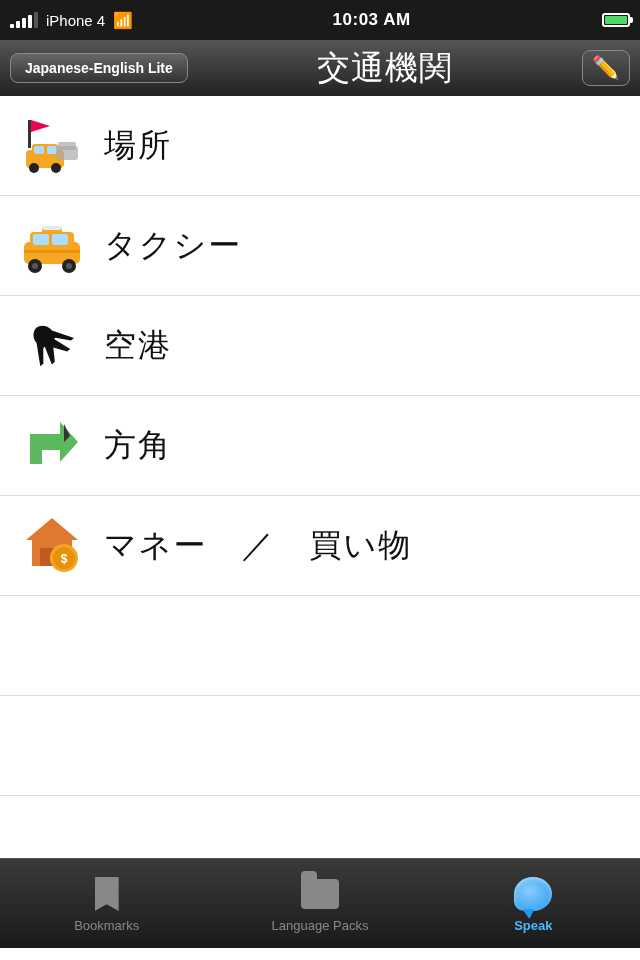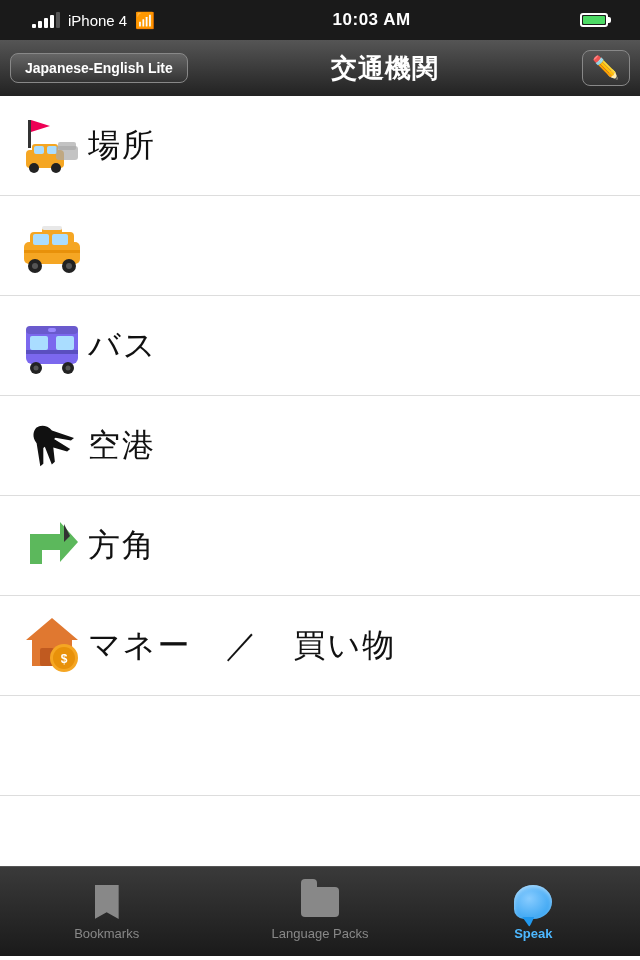--- a/index.html
+++ b/index.html
@@ -12,21 +12,21 @@
     }
 
     
     #status-bar {
       width: 640px;
       height: 40px;
       background: #1a1a1a;
       display: flex;
       align-items: center;
       justify-content: space-between;
-      padding: 0 32px;
+      padding: 0 10px;
       color: #fff;
       font-size: 15px;
     }
     .status-left {
       display: flex;
       align-items: center;
       gap: 8px;
     }
     .signal-bars {
       display: flex;
@@ -94,22 +94,22 @@
       border: 1px solid #888;
       border-radius: 8px;
       padding: 6px 14px;
       color: #fff;
       font-size: 14px;
       font-weight: 600;
       white-space: nowrap;
     }
     .nav-title {
       color: #fff;
-      font-size: 26px;
-      font-weight: bold;
+      font-size: 33px;
+      font-weight: normal;
       letter-spacing: 1px;
     }
     .nav-right-btn {
       background: linear-gradient(to bottom, #555, #333);
       border: 1px solid #888;
       border-radius: 8px;
       width: 48px;
       height: 36px;
       display: flex;
       align-items: center;
@@ -120,21 +120,21 @@
     #list {
       width: 640px;
       background: #fff;
     }
     .list-item {
       display: flex;
       align-items: center;
       height: 100px;
       border-bottom: 1px solid #ddd;
       padding: 0 20px;
-      gap: 4px;
+      gap: 20px;
       background: #fff;
     }
     .list-item-icon {
       width: 64px;
       height: 64px;
       display: flex;
       align-items: center;
       justify-content: center;
       font-size: 48px;
       flex-shrink: 0;
@@ -142,21 +142,21 @@
     .list-item-label {
       font-size: 32px;
       font-weight: 400;
       color: #111;
       letter-spacing: 2px;
     }
 
     
     #tab-bar {
       position: absolute;
-      bottom: 4px;
+      bottom: 12px;
       width: 640px;
       height: 90px;
       background: linear-gradient(to bottom, #3a3a3a, #1a1a1a);
       display: flex;
       align-items: center;
       justify-content: space-around;
       border-top: 1px solid #555;
     }
     .tab-item {
       display: flex;
@@ -292,39 +292,23 @@
         <rect x="32" y="20" width="16" height="11" rx="2" fill="#aaddff"></rect>
         <rect x="22" y="14" width="20" height="6" rx="2" fill="#f5a623"></rect>
         <rect x="22" y="12" width="20" height="4" rx="2" fill="#e8e8e8"></rect>
         <circle cx="15" cy="52" r="7" fill="#222"></circle>
         <circle cx="49" cy="52" r="7" fill="#222"></circle>
         <circle cx="15" cy="52" r="3" fill="#555"></circle>
         <circle cx="49" cy="52" r="3" fill="#555"></circle>
         <rect x="4" y="36" width="56" height="3" fill="#e8910a"></rect>
       </svg>
     </div>
-  </div>
-
-  <div class="list-item">
-    <div class="list-item-icon">
-      <svg width="64" height="64" viewBox="0 0 64 64">
-        <rect x="6" y="12" width="52" height="38" rx="6" fill="#7b68ee"></rect>
-        <rect x="6" y="12" width="52" height="8" rx="4" fill="#6a5acd"></rect>
-        <rect x="10" y="22" width="18" height="14" rx="2" fill="#aaddff"></rect>
-        <rect x="36" y="22" width="18" height="14" rx="2" fill="#aaddff"></rect>
-        <rect x="6" y="36" width="52" height="4" fill="#5a4fbf"></rect>
-        <circle cx="16" cy="54" r="6" fill="#222"></circle>
-        <circle cx="48" cy="54" r="6" fill="#222"></circle>
-        <circle cx="16" cy="54" r="2.5" fill="#555"></circle>
-        <circle cx="48" cy="54" r="2.5" fill="#555"></circle>
-        <rect x="28" y="14" width="8" height="4" rx="2" fill="#9988ff"></rect>
-      </svg>
-    </div>
-    <div class="list-item-label">バス</div>
-  </div>
+    <div class="list-item-label">タクシー</div>
+  </div>
+
 
   <div class="list-item">
     <div class="list-item-icon">
       <svg width="64" height="64" viewBox="0 0 64 64">
 
         <g transform="translate(32,32) rotate(-40) translate(-32,-32)">
           <path d="M32,8 C36,8 42,12 42,20 L54,40 L50,40 L40,28 L38,28 L44,46 L40,46 L32,34 L24,46 L20,46 L26,28 L24,28 L14,40 L10,40 L22,20 C22,12 28,8 32,8 Z" fill="#111"></path>
         </g>
       </svg>
     </div>

